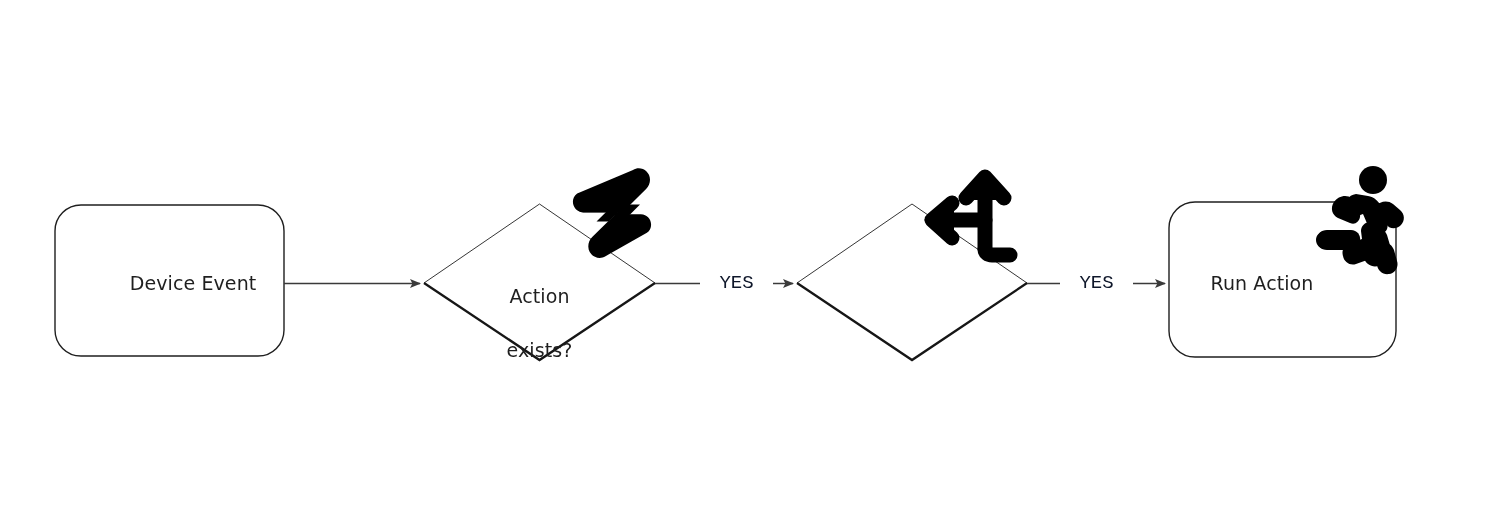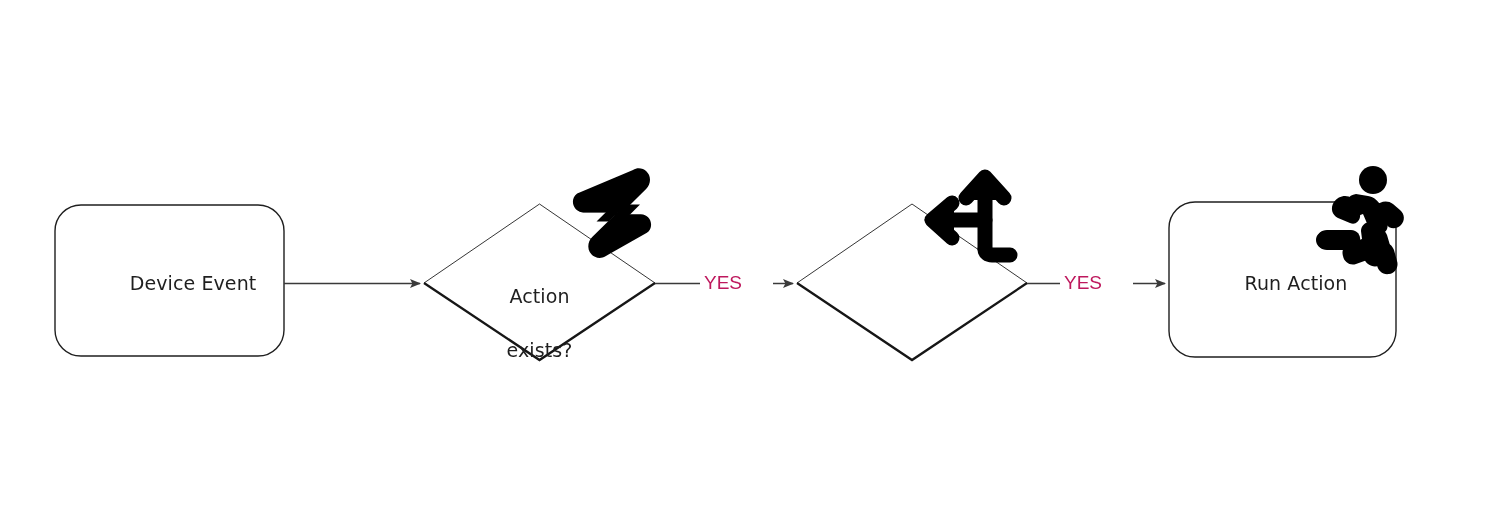--- a/index.html
+++ b/index.html
@@ -31,26 +31,27 @@
     color: #1f1f1f;
     font-size: 19px;
     line-height: 27px;
     letter-spacing: 0.1px;
     white-space: pre-line;
     pointer-events: none;
     font-family: "DejaVu Sans", sans-serif;
   }
   .edge-label {
     position: absolute;
-    color: #be185d;
+    text-align: center;
+    color: #0f172a;
     font-size: 19px;
     line-height: 22px;
     background: #ffffff;
     padding: 0 4px;
-    font-family: Liberation Sans, sans-serif;
+    font-family: Liberation Mono, monospace;
   }
 </style>
 </head>
 <body>
 
 <div id="canvas">
 
   <svg id="flow-svg" viewBox="0 0 1485 523" xmlns="http://www.w3.org/2000/svg">
     <defs>
       <marker id="arrowfilled" markerWidth="12" markerHeight="12" refX="10" refY="5" orient="auto" markerUnits="userSpaceOnUse">
@@ -241,19 +242,19 @@
   <div class="node-label" style="left:55px; top:270px; width:276px;">Device Event</div>
 
   <div class="node-label" style="left:424px; top:256px; width:231px;">
     <div>Action</div>
     <div>exists?</div>
   </div>
 
   <div class="node-label" style="left:797px; top:256px; width:230px;">
   </div>
 
-  <div class="node-label" style="left:1169px; top:270px; width:186px;margin-left:34px;">Run Action</div>
+  <div class="node-label" style="left:1169px; top:270px; width:186px;">Run Action</div>
 
   <div class="edge-label" style="left:700px; top:272px; width:65px;">YES</div>
 
   <div class="edge-label" style="left:1060px; top:272px; width:65px;">YES</div>
 
 </div>
 
 </body></html>

